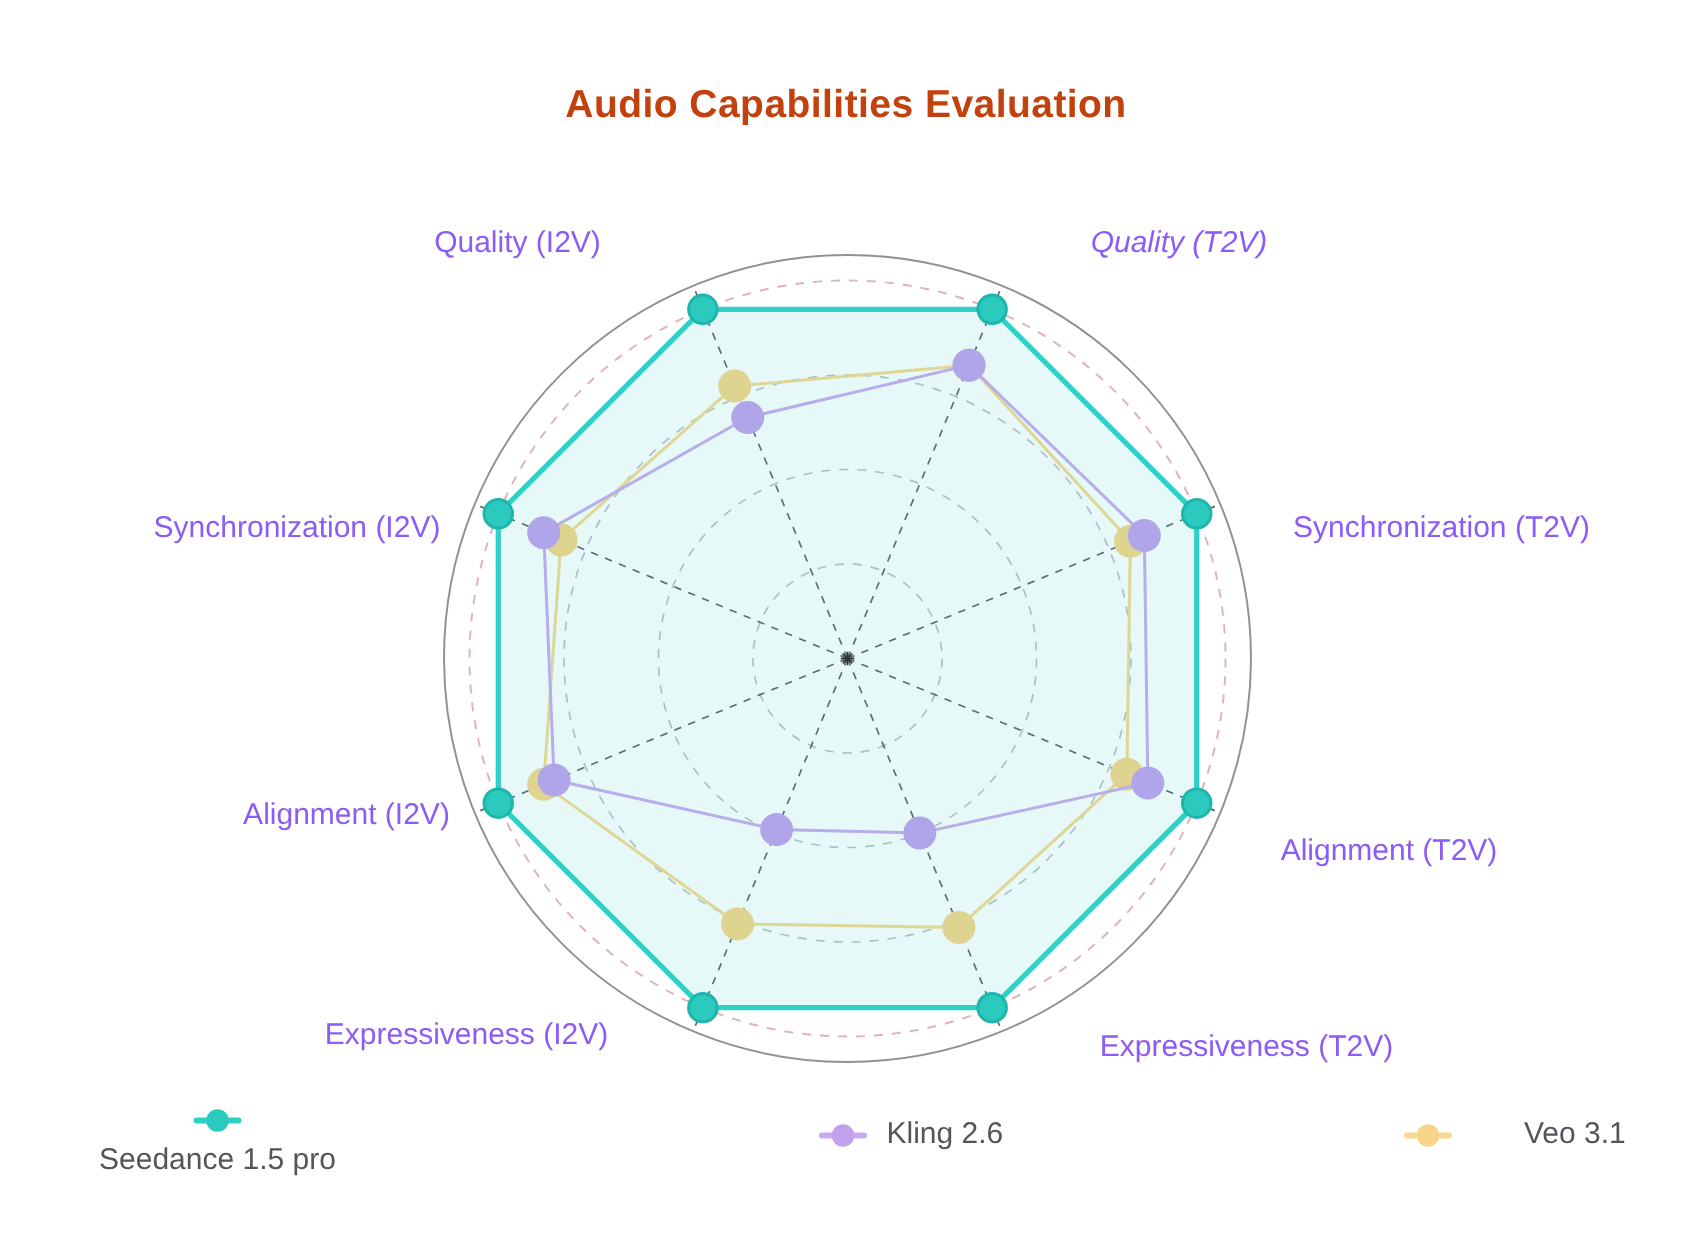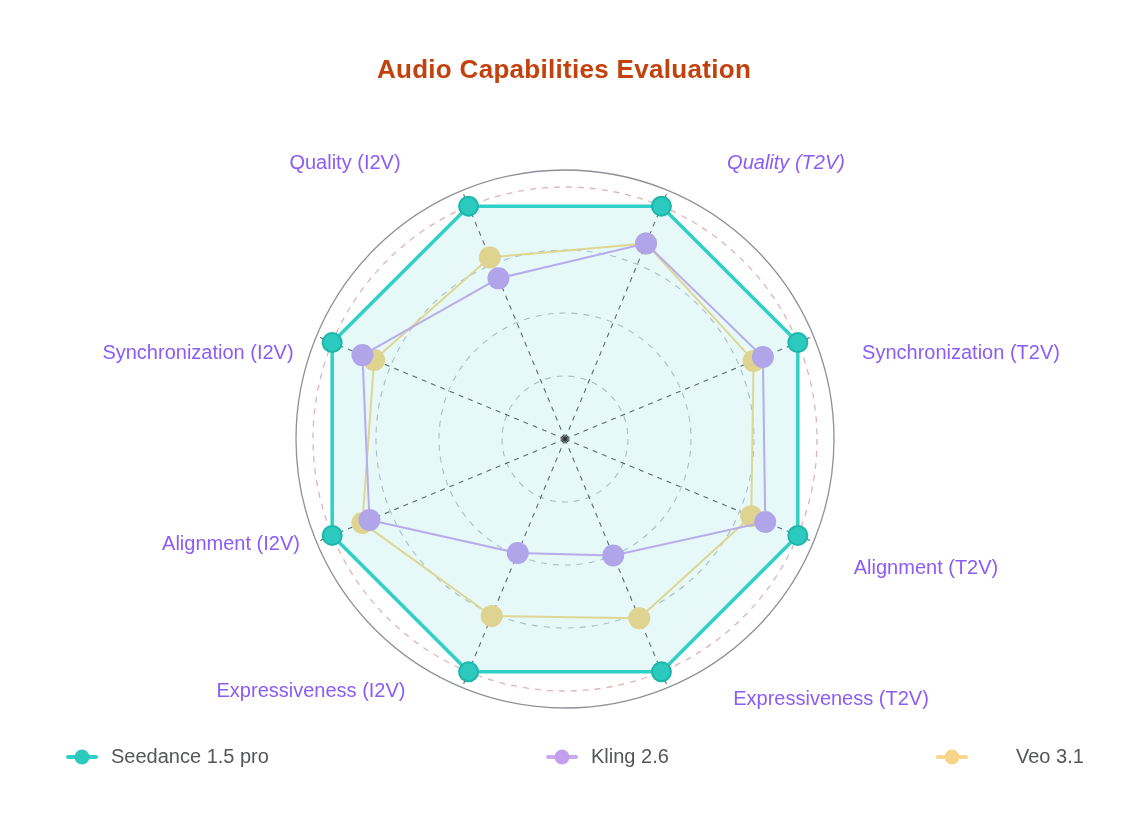--- a/index.html
+++ b/index.html
@@ -85,21 +85,21 @@
 
 <div class="axis-label" style="left:786px;top:162px;font-style:italic;">Quality (T2V)</div>
 <div class="axis-label wrap" style="left:961px;top:352px;">Synchronization (T2V)</div>
 <div class="axis-label" style="left:926px;top:543px;margin-top:24px;">Alignment (T2V)</div>
 <div class="axis-label" style="left:831px;top:698px;">Expressiveness (T2V)</div>
 <div class="axis-label" style="left:311px;top:690px;">Expressiveness (I2V)</div>
 <div class="axis-label" style="left:190px;top:543px;margin-left:41px;">Alignment (I2V)</div>
 <div class="axis-label wrap" style="left:198px;top:352px;">Synchronization (I2V)</div>
 <div class="axis-label" style="left:345px;top:162px;">Quality (I2V)</div>
 
-<div class="legend-item" style="left:66px;">
+<div class="legend-item" style="left:66px;flex-direction:column;">
   <span class="legend-marker" style="background: rgb(47, 208, 197);">
       <span class="legend-dot" style="background: rgb(44, 201, 190);"></span>
     </span>
   <span class="legend-label">Seedance 1.5 pro</span>
 </div>
 <div class="legend-item" style="left:546px;">
   <span class="legend-marker" style="background: rgb(201, 169, 239);">
       <span class="legend-dot" style="background: rgb(194, 160, 237);"></span>
     </span>
   <span class="legend-label">Kling 2.6</span>

